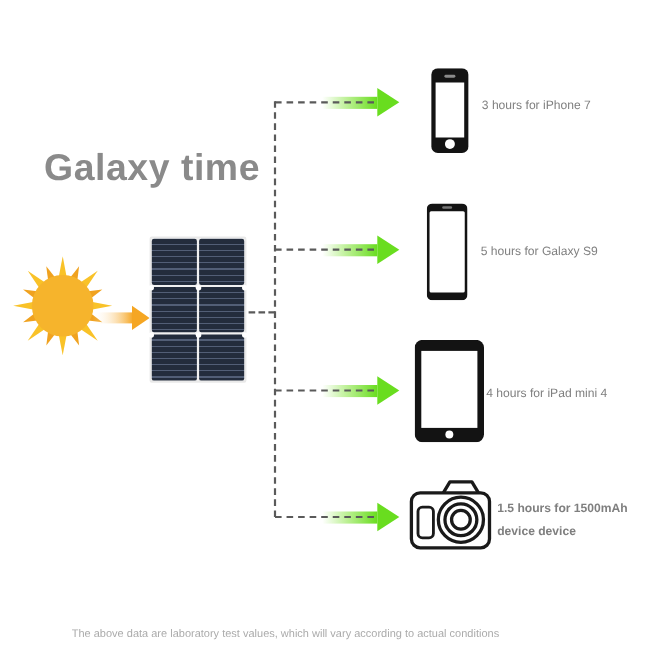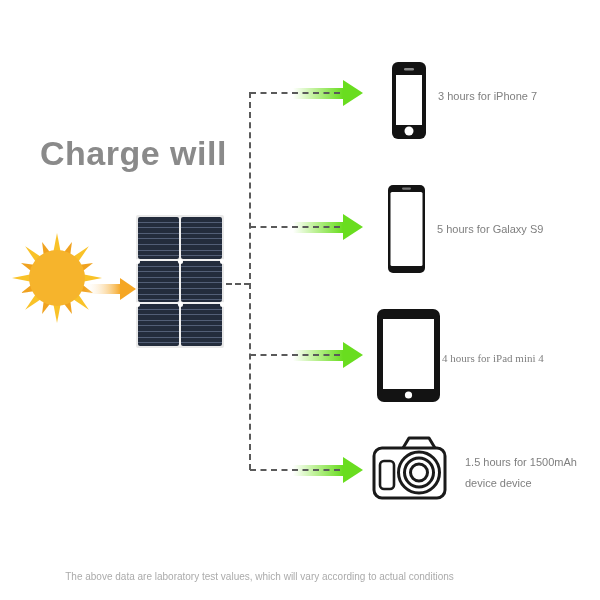--- a/index.html
+++ b/index.html
@@ -50,21 +50,21 @@
     position:absolute;width:5px;height:5px;border-radius:50%;background:#ffffff;z-index:4;
   }
   
   .dev-label{font-size:11px;color:var(--label_gray,#7f7f7f);z-index:2;line-height:21px;}
 </style>
 </head>
 <body>
 
 <div id="canvas">
 
-  <div id="title" class="abs">Charge will</div>
+  <div id="title" class="abs">Galaxy time</div>
 
   <svg id="sun-svg" class="abs" style="left:11px;top:232px;z-index:1;" width="92" height="92" viewBox="0 0 92 92">
     <polygon points="46.00,1.00 42.09,21.31 49.91,21.31" fill="#f9c228"></polygon>
       <polygon points="60.92,9.97 51.84,21.69 59.06,24.68" fill="#f0a21f"></polygon>
       <polygon points="77.82,14.18 60.69,25.77 66.23,31.31" fill="#f9c228"></polygon>
       <polygon points="82.03,31.08 67.32,32.94 70.31,40.16" fill="#f0a21f"></polygon>
       <polygon points="91.00,46.00 70.69,42.09 70.69,49.91" fill="#f9c228"></polygon>
       <polygon points="82.03,60.92 70.31,51.84 67.32,59.06" fill="#f0a21f"></polygon>
       <polygon points="77.82,77.82 66.23,60.69 60.69,66.23" fill="#f9c228"></polygon>
       <polygon points="60.92,82.03 59.06,67.32 51.84,70.31" fill="#f0a21f"></polygon>
@@ -136,30 +136,30 @@
     <rect x="2.5" y="7" width="32" height="74" rx="1.5" fill="#ffffff"></rect>
     <rect x="14" y="2.5" width="9" height="2.2" rx="1.1" fill="#777777"></rect>
   </svg>
   <div class="abs dev-label" style="left:437px;top:219px;">5 hours for Galaxy S9</div>
 
   <svg class="abs" style="left:377px;top:309px;" width="63" height="93" viewBox="0 0 63 93">
     <rect x="0" y="0" width="63" height="93" rx="7" style="fill:var(--icon_black,#131313)"></rect>
     <rect x="6" y="10" width="51" height="70" fill="#ffffff"></rect>
     <circle cx="31.5" cy="86" r="3.6" fill="#ffffff"></circle>
   </svg>
-  <div class="abs dev-label" style="left:442px;top:348px;font-family:Liberation Serif, serif;">4 hours for iPad mini 4</div>
+  <div class="abs dev-label" style="left:442px;top:348px;">4 hours for iPad mini 4</div>
 
   <svg class="abs" style="left:370px;top:434px;" width="78" height="68" viewBox="0 0 78 68">
     <path d="M 33 14 L 39 4 L 59 4 L 65 14" fill="none" stroke="#1a1a1a" stroke-width="3" stroke-linejoin="round"></path>
     <rect x="4" y="14" width="71" height="50" rx="8" fill="#ffffff" stroke="#1a1a1a" stroke-width="3"></rect>
     <rect x="10" y="27" width="14" height="28" rx="4" fill="none" stroke="#1a1a1a" stroke-width="2.6"></rect>
     <circle cx="49" cy="38.5" r="20.5" fill="none" stroke="#1a1a1a" stroke-width="3"></circle>
     <circle cx="49" cy="38.5" r="14.5" fill="none" stroke="#1a1a1a" stroke-width="3"></circle>
     <circle cx="49" cy="38.5" r="8.5" fill="none" stroke="#1a1a1a" stroke-width="3"></circle>
   </svg>
-  <div class="abs dev-label" style="left:465px;top:452px;">
+  <div class="abs dev-label" style="left:452px;top:452px;font-weight:bold;">
     <div>1.5 hours for 1500mAh</div>
     <div>device device</div>
   </div>
 
   <div id="footer" class="abs">The above data are laboratory test values, which will vary according to actual conditions</div>
 
 </div>
 
 </body></html>

